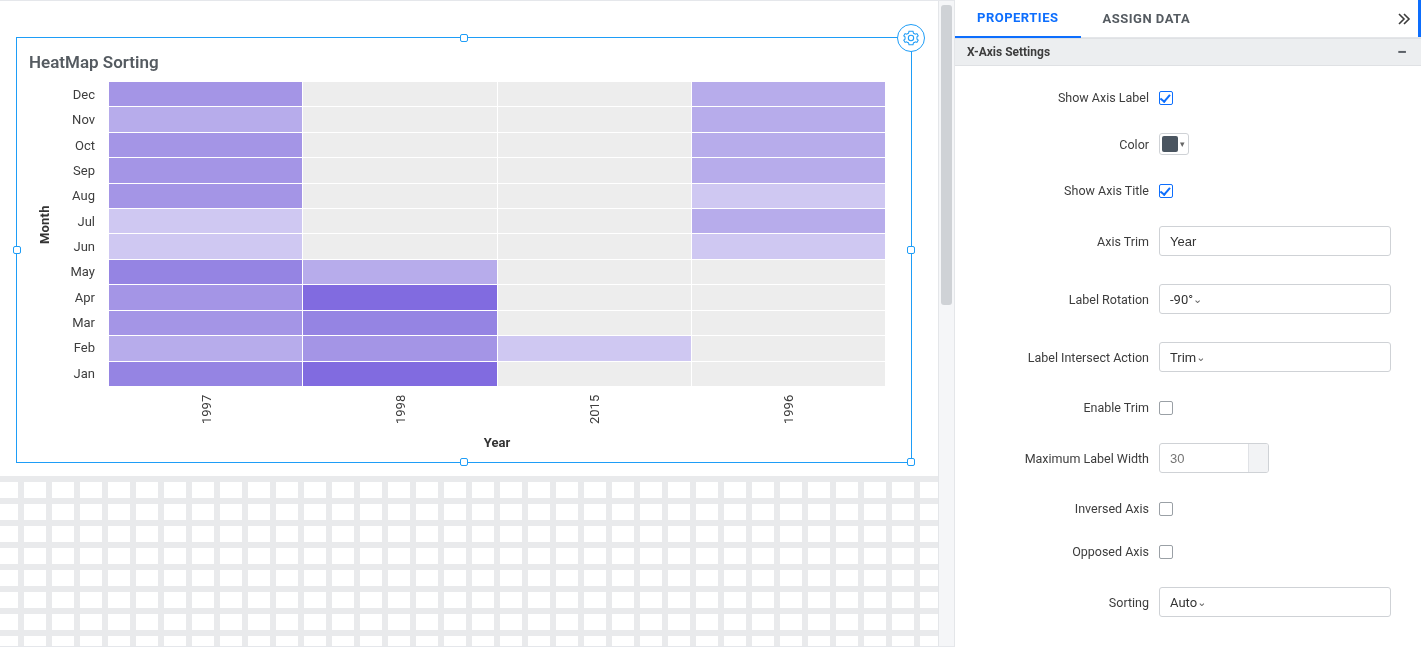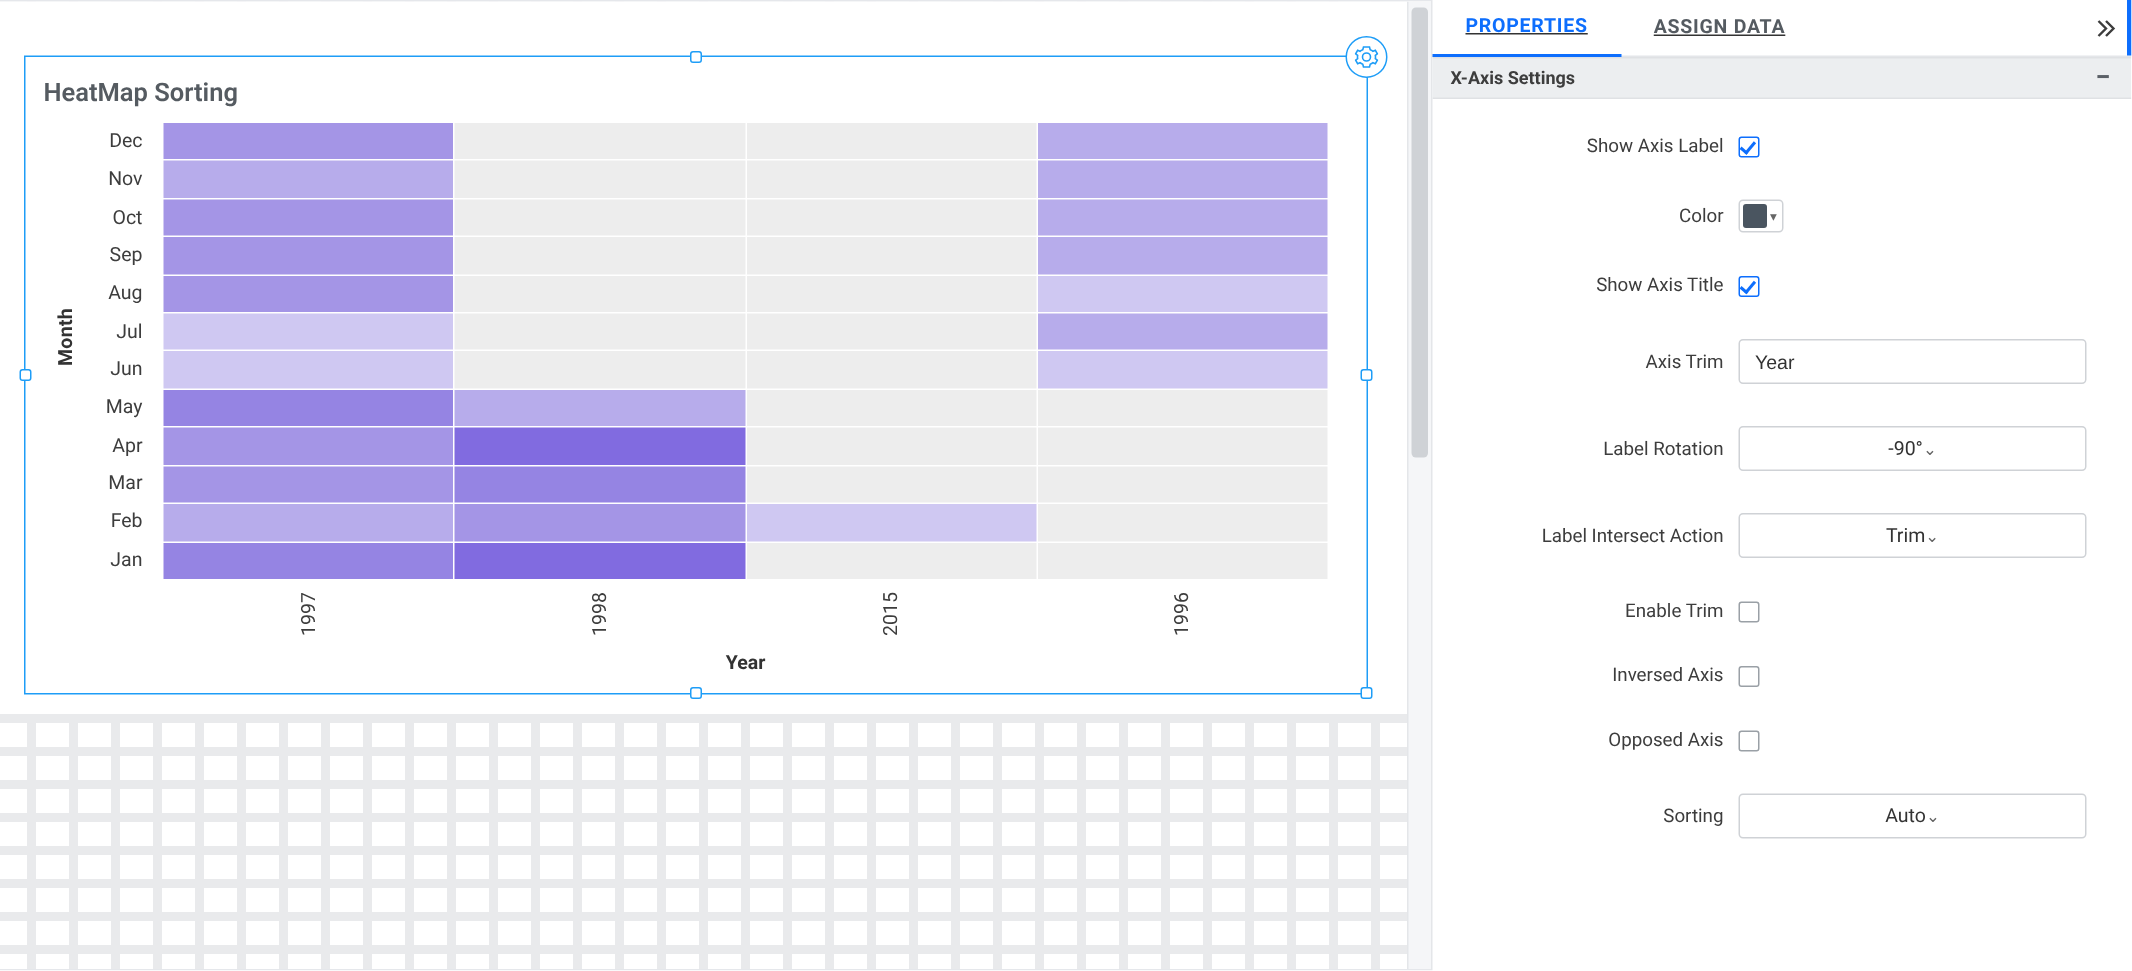--- a/index.html
+++ b/index.html
@@ -59,21 +59,21 @@
   .x-ticks span { justify-self:center; writing-mode:vertical-rl; transform:rotate(180deg); font-size:13px; color:#3d3d3d; }
   .x-title { position:absolute; left:80px; right:14px; bottom:6px; text-align:center; font-weight:700; font-size:13px; }
 
   
   .canvas-scroll { position:absolute; right:0; top:0; bottom:0; width:16px; border-left:1px solid #e4e6e9;
                    background:#f5f6f8; }
   .canvas-scroll .thumb { position:absolute; left:2px; right:2px; top:4px; height:300px; background:#cfd2d6; border-radius:3px; }
 
   
   .panel { width:467px; border-left:1px solid #e4e6e9; display:flex; flex-direction:column; }
-  .tabs { display:flex; align-items:center; height:38px; border-bottom:1px solid #e4e6e9; position:relative;text-decoration:underline; }
+  .tabs { display:flex; align-items:center; height:38px; border-bottom:1px solid #e4e6e9; position:relative; }
   .tab { padding:0 22px; height:38px; display:flex; align-items:center; font-size:13px; font-weight:700; letter-spacing:0.5px;
          color:#555b61; cursor:pointer; }
   .tab.active { color:#0d6efd; border-bottom:2px solid #0d6efd; }
   .collapse-right { margin-left:auto; width:34px; height:38px; display:flex; align-items:center; justify-content:center;
                     color:#3d3d3d; cursor:pointer; }
   .active-edge { position:absolute; right:0; top:0; bottom:0; width:3px; background:#0d6efd; }
 
   .panel-body { flex:1; overflow:auto; }
 
   .section-head { display:flex; align-items:center; justify-content:space-between; height:28px;
@@ -99,21 +99,21 @@
   .color-swatch .caret { margin-left:2px; font-size:9px; color:#666; }
 
   .text-input { width:232px; height:30px; border:1px solid #cfd2d6; border-radius:3px; padding:0 10px; font-size:13px;
                 color:#333; background:#fff; }
   .text-input[disabled] { color:#b6bac0; background:#fff; }
   .num-wrap { position:relative; display:inline-block; }
   .num-wrap .spin { position:absolute; right:1px; top:1px; bottom:1px; width:20px; background:#f2f3f5;
                     border-left:1px solid #e0e2e6; border-radius:0 2px 2px 0; }
 
   .select { width:232px; height:30px; border:1px solid #cfd2d6; border-radius:3px; background:#fff;
-            display:flex; align-items:center; justify-content:center; padding:0 10px; cursor:pointer; font-size:13px; }
+            display:flex; align-items:center; justify-content:flex-start; padding:0 10px; cursor:pointer; font-size:13px; }
   .select .caret { font-size:11px; color:#666; }
 
 </style>
 </head>
 <body>
 
 <div class="app">
 
   <div class="canvas-wrap">
     <div class="design-surface">
@@ -294,20 +294,29 @@
           </div>
         </div>
 
         <div class="field">
           <label>Enable Trim</label>
           <div class="ctrl">
               <span class="chk unchecked"></span>
             </div>
         </div>
 
+        <div class="field">
+          <label>Maximum Label Width</label>
+          <div class="ctrl">
+            <span class="num-wrap">
+              <input class="text-input" style="width: 110px;" disabled="" placeholder="30">
+              <span class="spin"></span>
+            </span>
+          </div>
+        </div>
 
         <div class="field">
           <label>Inversed Axis</label>
           <div class="ctrl">
               <span class="chk unchecked"></span>
             </div>
         </div>
 
         <div class="field">
           <label>Opposed Axis</label>

